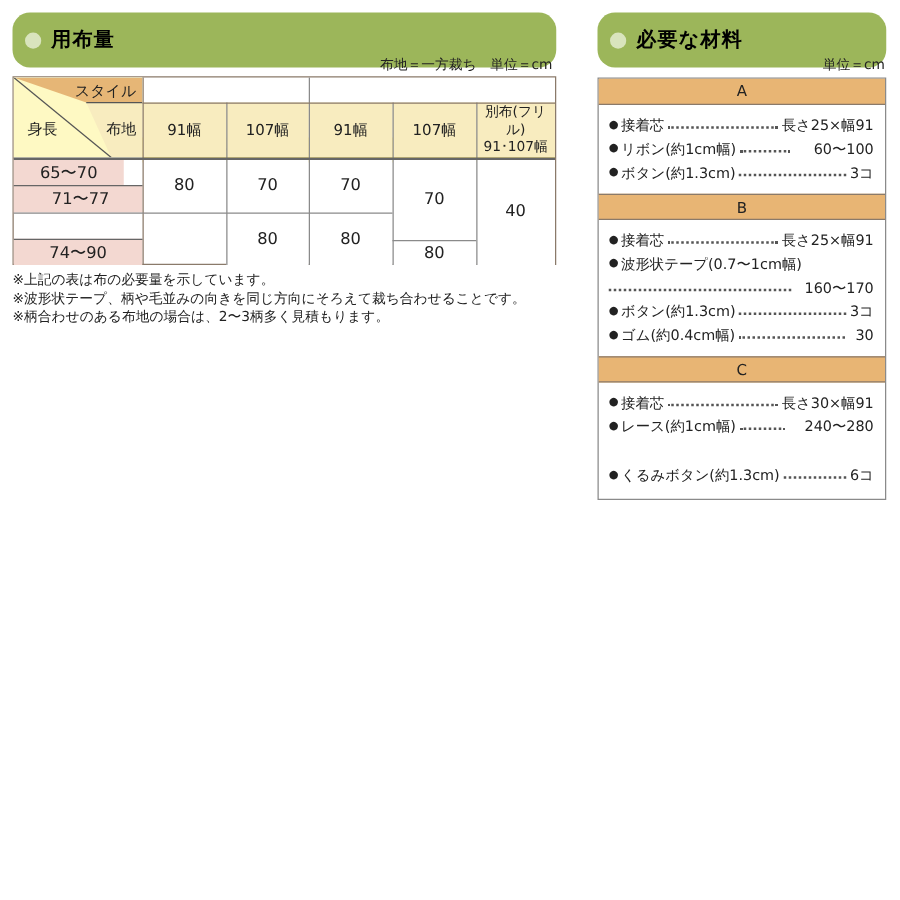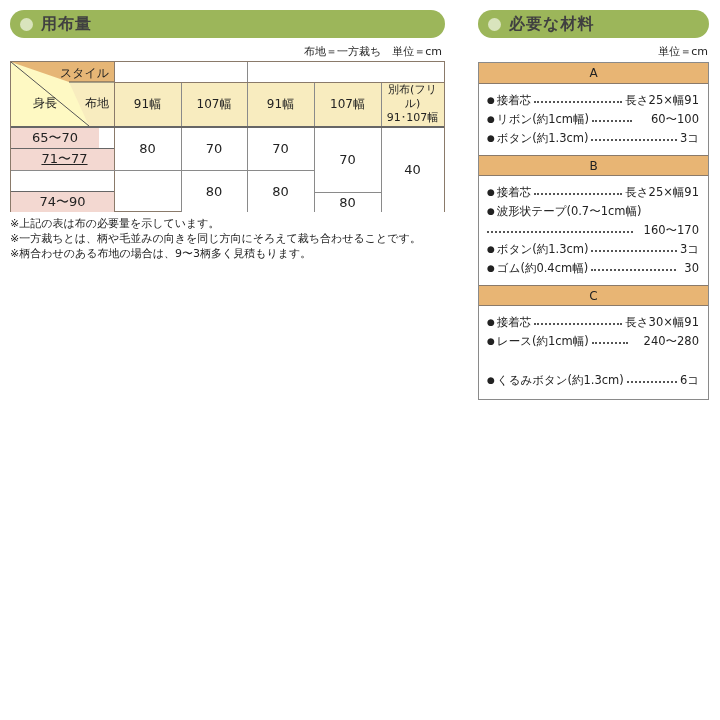--- a/index.html
+++ b/index.html
@@ -1,21 +1,21 @@
 <!DOCTYPE html>
 <html><head>
 <meta charset="utf-8">
 <style>
   * { box-sizing: border-box; margin: 0; padding: 0; }
   html, body { width: 720px; height: 720px; background: #ffffff; overflow: hidden; }
   body { position: relative; font-family: "DejaVu Sans", "Liberation Sans", sans-serif; color: #222; }
 
   .pill {
-    position: absolute; height: 28px; border-radius: 14px;
-    background: #9cb65a; color: #404040; font-weight: bold; font-size: 16px;
+    position: absolute; height: 44px; border-radius: 14px;
+    background: #9cb65a; color: #000000; font-weight: bold; font-size: 16px;
     display: flex; align-items: center; padding-left: 10px; letter-spacing: 1px;
   }
   .pill .dot { width: 13px; height: 13px; border-radius: 50%; background: #d9e4bd; margin-right: 8px; flex: none; }
 
   .unit-note { position: absolute; font-size: 11px; color: #222; white-space: nowrap; }
 
   
   .fab { position: absolute; left: 10px; top: 61px; width: 435px; height: 151px; border: 1px solid #8a7a6a; }
   .cell { position: absolute; display: flex; align-items: center; justify-content: center; font-size: 13px; text-align: center; }
   .hdr-style { background: #fde047; font-size: 12px; margin-top: 48px; }
@@ -49,37 +49,37 @@
 
   <div style="position:absolute; left:0; top:0; width:103px; height:64px; overflow:hidden; background:#fef9c3;">
     <svg width="103" height="64" style="position:absolute; left:0; top:0;">
       <polygon points="0,0 103,0 103,20 58,20" fill="#e6b676"></polygon>
       <polygon points="58,20 103,20 103,64 78,64" fill="#f8ecbf"></polygon>
       <line x1="0" y1="0" x2="78" y2="64" stroke="#555" stroke-width="1"></line>
       <line x1="58" y1="20" x2="103" y2="20" stroke="#555" stroke-width="1"></line>
     </svg>
     <span style="position:absolute; right:5px; top:3px; font-size:12px;">スタイル</span>
     <span style="position:absolute; right:5px; top:33px; font-size:12px;">布地</span>
-    <span style="position:absolute; left:22px; top:33px; font-size:12px;">身長</span>
+    <span style="position:absolute; left:11px; top:33px; font-size:12px;">身長</span>
   </div>
 
   <div class="cell hdr-style" style="left:103px; top:0; width:133px; height:20px;">A･B</div>
   <div class="cell hdr-style" style="left:236px; top:0; width:197px; height:20px;">C</div>
 
   <div class="cell hdr-fab" style="left:103px; top:20px; width:67px; height:44px;">91幅</div>
   <div class="cell hdr-fab" style="left:170px; top:20px; width:66px; height:44px;">107幅</div>
   <div class="cell hdr-fab" style="left:236px; top:20px; width:67px; height:44px;">91幅</div>
   <div class="cell hdr-fab" style="left:303px; top:20px; width:67px; height:44px;">107幅</div>
   <div class="cell hdr-fab" style="left:370px; top:20px; width:63px; height:44px; flex-direction:column; font-size:11px; line-height:14px;">
     <span>別布(フリル)</span>
     <span>91･107幅</span>
   </div>
 
   <div class="cell rowlab" style="left:0; top:65px; width:88px; height:21px;">65〜70</div>
-  <div class="cell rowlab" style="left:0; top:86px; width:107px; height:22px;text-decoration:underline;">71〜77</div>
+  <div class="cell rowlab" style="left:0; top:86px; width:107px; height:22px;">71〜77</div>
   <div class="cell rowlab" style="left:0; top:129px; width:103px; height:21px;">74〜90</div>
 
   <div class="cell val" style="left:103px; top:65px; width:67px; height:43px;">80</div>
   <div class="cell val" style="left:170px; top:65px; width:66px; height:43px;">70</div>
   <div class="cell val" style="left:170px; top:108px; width:66px; height:42px;">80</div>
   <div class="cell val" style="left:236px; top:65px; width:67px; height:43px;">70</div>
   <div class="cell val" style="left:236px; top:108px; width:67px; height:42px;">80</div>
   <div class="cell val" style="left:303px; top:65px; width:67px; height:65px;">70</div>
   <div class="cell val" style="left:303px; top:130px; width:67px; height:20px;">80</div>
   <div class="cell val" style="left:370px; top:65px; width:63px; height:85px;">40</div>
@@ -92,22 +92,22 @@
   <div class="hl" style="left:103px; top:20px; width:330px; background:#8a7a6a;"></div>
   <div class="hl" style="left:0; top:64px; width:433px; height:2px; background:#666;"></div>
   <div class="hl" style="left:0; top:86px; width:103px; background:#666;"></div>
   <div class="hl" style="left:0; top:108px; width:303px;"></div>
   <div class="hl" style="left:0; top:129px; width:103px; background:#666;"></div>
   <div class="hl" style="left:303px; top:130px; width:67px;"></div>
 </div>
 
 <div class="notes">
   <div>※上記の表は布の必要量を示しています。</div>
-  <div>※一方裁ちとは、柄や毛並みの向きを同じ方向にそろえて裁ち合わせることです。</div>
-  <div>※柄合わせのある布地の場合は、9〜3柄多く見積もります。</div>
+  <div>※波形状テープ、柄や毛並みの向きを同じ方向にそろえて裁ち合わせることです。</div>
+  <div>※柄合わせのある布地の場合は、2〜3柄多く見積もります。</div>
 </div>
 
 <div class="pill" style="left:478px; top:10px; width:231px;">
   <span class="dot"></span>
   <span>必要な材料</span>
 </div>
 <div class="unit-note" style="right:12px; top:44px;">単位＝cm</div>
 
 <div class="mat">
 

